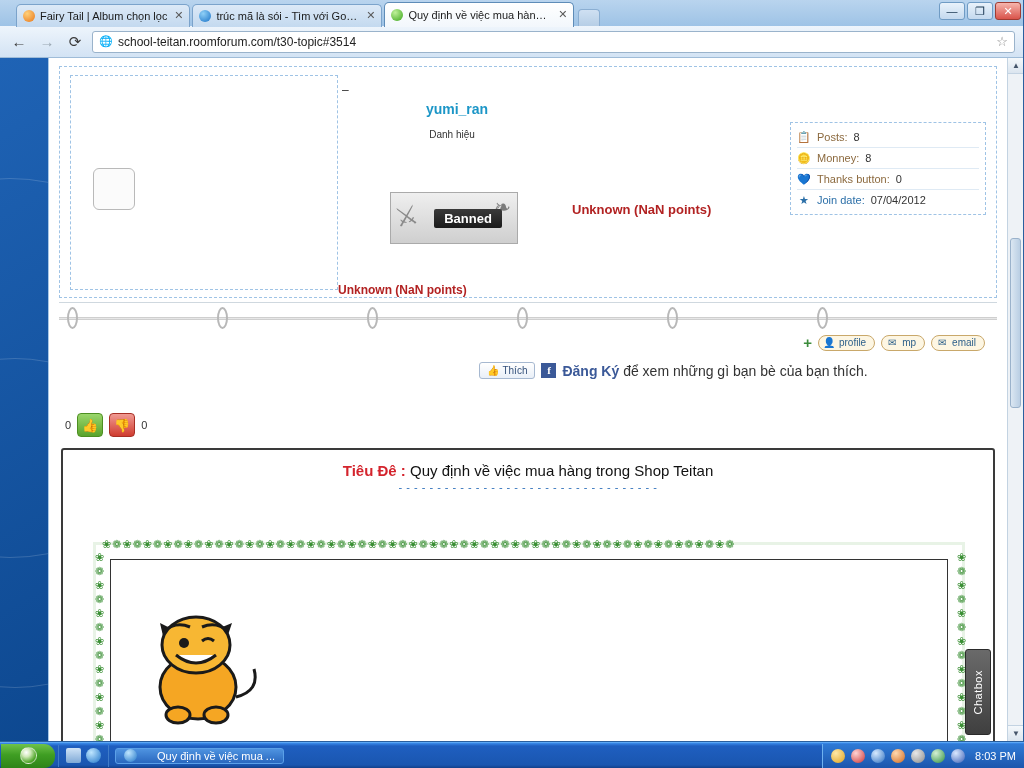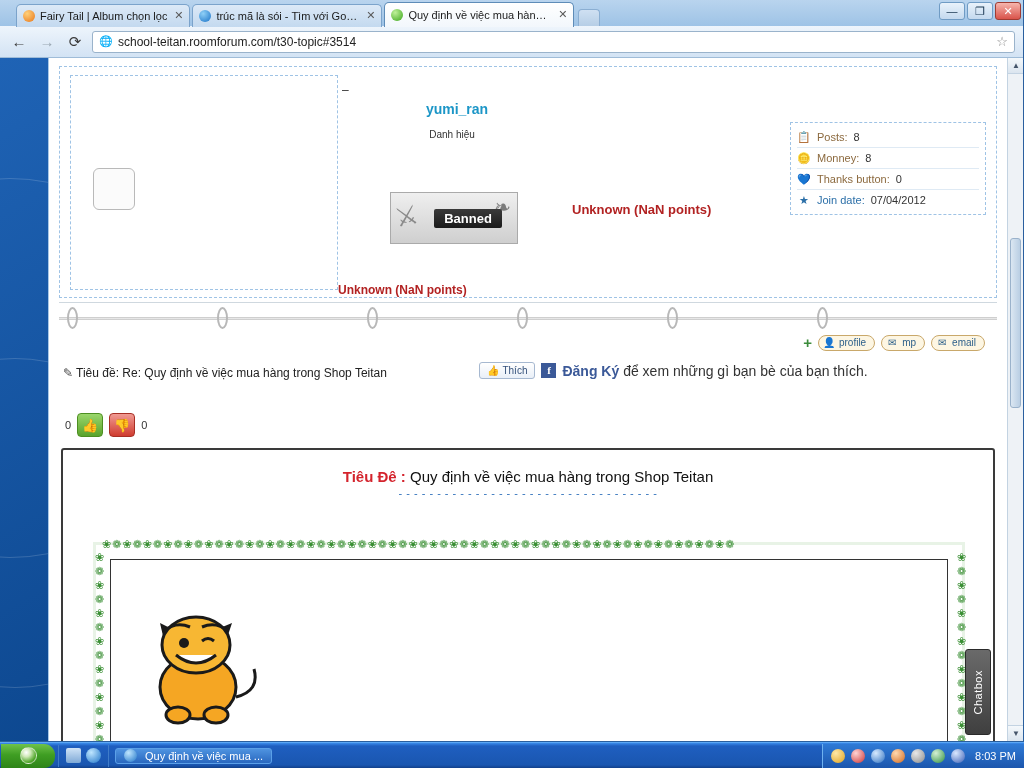--- a/index.html
+++ b/index.html
@@ -294,21 +294,21 @@
   .thumb-dn { background:linear-gradient(180deg,#f09a93,#cf3c30); border:1px solid #a82f25; }
 
   
   .contentcard {
     margin:6px 12px 0 12px;
     border:2px solid #3a3a3a; border-radius:3px;
     background:#fff;
     height:310px; position:relative; overflow:hidden;
   }
   .c-title {
-    text-align:center; margin-top:18px; font-size:15px; color:#111;
+    text-align:center; margin-top:12px; font-size:15px; color:#111;
   }
   .c-title .red { color:#d4242d; font-weight:bold; }
   .c-sub {
     text-align:center; margin-top:16px; font-size:15px;
     color:#1a55a8; font-weight:bold;
   }
   .c-dash {
     text-align:center; color:#2e6fba; font-size:11px; margin-top:2px; letter-spacing:0.5px;
   }
   .framebox {
@@ -382,21 +382,21 @@
   .qlaunch {
     display:flex; align-items:center; gap:5px;
     padding:0 7px; border-left:1px solid #3f7cc9; border-right:1px solid #3f7cc9;
     margin-left:3px; height:22px;
   }
   .qicon { width:15px; height:15px; border-radius:2px; }
   .taskbtn {
     height:16px; margin-left:6px;
     background:linear-gradient(180deg,#4e93e0,#2a68bf);
     border:1px solid #5ba0e8; border-radius:3px;
-    display:flex; align-items:center; gap:8px;
+    display:flex; align-items:center; gap:20px;
     padding:0 8px; color:#fff; font-size:11px;
     max-width:215px;
   }
   .taskbtn .ticon { width:13px; height:13px; border-radius:2px; flex:none; }
   .taskbtn .tlabel { white-space:nowrap; overflow:hidden; text-overflow:ellipsis; }
   .tray {
     margin-left:auto; height:24px;
     background:linear-gradient(180deg,#2f7ad6,#1c56ad);
     border-left:1px solid #6fb2f0;
     display:flex; align-items:center; gap:6px; padding:0 8px;
@@ -529,23 +529,20 @@
               <span>mp</span>
             </div>
             <div class="pillbtn">
               <div class="bico">✉</div>
               <span>email</span>
             </div>
           </div>
         </div>
 
         <div class="subjectrow">
-          <div class="subject">
-            <span class="pencil">✎</span><span>Tiêu đề: Re: Quy định về việc mua hàng trong Shop Teitan</span>
-          </div>
           <div class="fbrow">
             <div class="fb-like">
               <span>👍</span>
               <span>Thích</span>
             </div>
             <div class="fb-f">f</div>
             <div class="fb-text">
               <b>Đăng Ký</b>
               <span>để xem những gì bạn bè của bạn thích.</span>
             </div>

